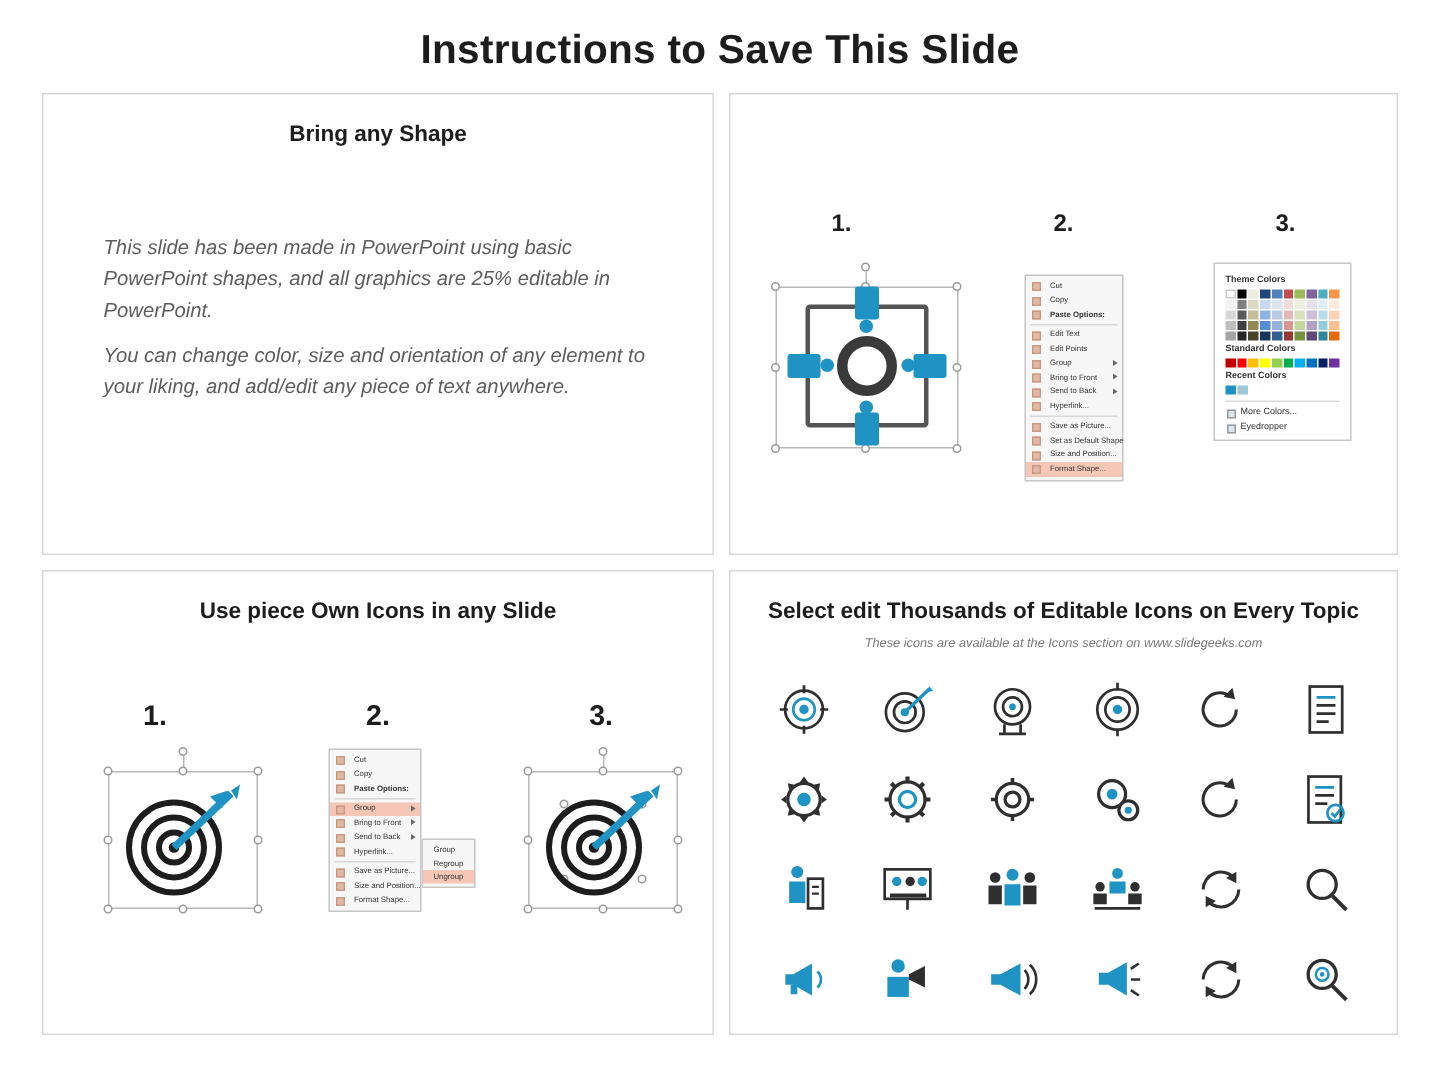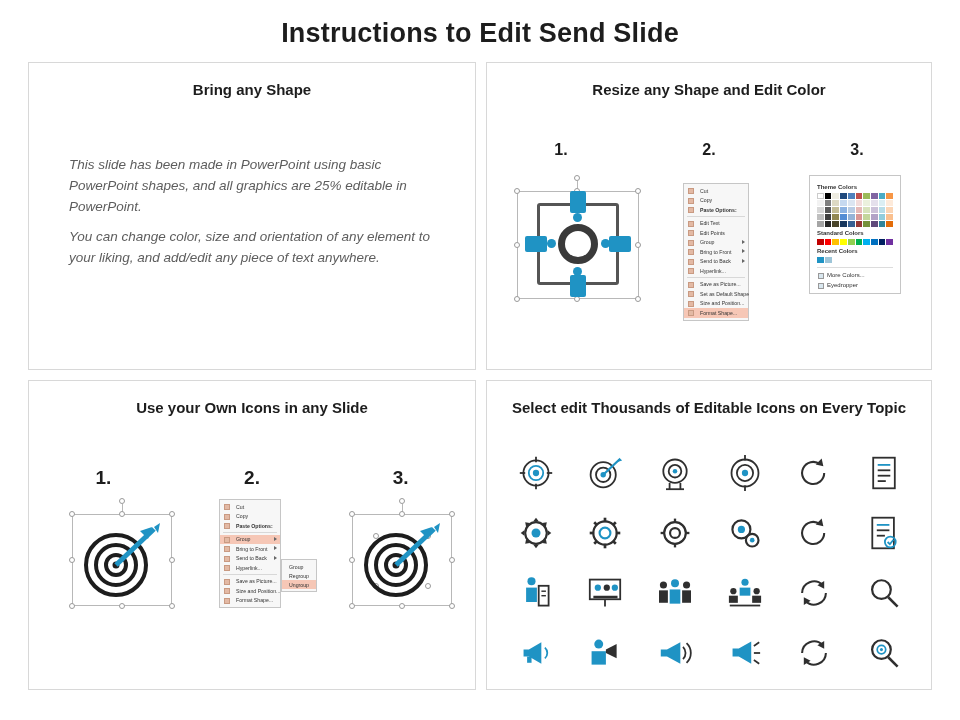--- a/index.html
+++ b/index.html
@@ -222,30 +222,29 @@
     align-items: center;
     justify-items: center;
   }
   .icon-cell svg { display: block; }
 </style>
 </head>
 <body>
 
 <div class="slide">
 
-  <div class="title">Instructions to Edit Send Slide</div>
+  <div class="title">Instructions to Save This Slide</div>
 
   <div class="panel" id="panel-edit-shape">
     <div class="panel-title">Bring any Shape</div>
     <div class="body-text p1">This slide has been made in PowerPoint using basic PowerPoint shapes, and all graphics are 25% editable in PowerPoint.</div>
     <div class="body-text p2">You can change color, size and orientation of any element to your liking, and add/edit any piece of text anywhere.</div>
   </div>
 
   <div class="panel" id="panel-resize-shape">
-    <div class="panel-title">Resize any Shape and Edit Color</div>
 
     <div class="numbers-row" style="top:78px; left:0;">
       <div class="num">1.</div>
       <div class="num">2.</div>
       <div class="num">3.</div>
     </div>
 
     <div style="position:absolute; left:24px; top:114px; width:134px; height:130px;">
       <div class="handle-box" style="left:6px; top:14px; width:122px; height:108px;"></div>
       <div class="rot-stem" style="left:66px; top:4px;"></div>
@@ -374,21 +373,21 @@
         <span class="sw" style="background:#9ec5d8"></span>
       </div>
 
       <div class="cp-sep"></div>
       <div class="cp-opt"><span class="dot"></span><span>More Colors...</span></div>
       <div class="cp-opt"><span class="dot"></span><span>Eyedropper</span></div>
     </div>
   </div>
 
   <div class="panel" id="panel-own-icons">
-    <div class="panel-title">Use your Own Icons in any Slide</div>
+    <div class="panel-title">Use piece Own Icons in any Slide</div>
 
     <div class="numbers-row" style="top:86px; left:0;">
       <div class="num big">1.</div>
       <div class="num big">2.</div>
       <div class="num big">3.</div>
     </div>
 
     <div style="position:absolute; left:38px; top:120px; width:118px; height:110px;">
       <div class="handle-box" style="left:5px; top:13px; width:100px; height:92px;"></div>
       <div class="rot-stem" style="left:55px; top:3px;"></div>
@@ -456,20 +455,21 @@
         <circle cx="38" cy="44" r="3.5" fill="#1d1d1d"></circle>
         <line x1="38" y1="44" x2="76" y2="8" stroke="#1f93c4" stroke-width="5"></line>
         <polygon points="76,6 82,2 80,12" fill="#1f93c4"></polygon>
         <polygon points="62,10 74,6 70,18" fill="#1f93c4"></polygon>
       </svg>
     </div>
   </div>
 
   <div class="panel" id="panel-thousands">
     <div class="panel-title">Select edit Thousands of Editable Icons on Every Topic</div>
+    <div class="panel-subtitle">These icons are available  at the Icons section on  www.slidegeeks.com</div>
 
     <div class="icon-grid">
 
       <div class="icon-cell">
         <svg width="36" height="36" viewBox="0 0 40 40">
           <circle cx="20" cy="20" r="14" fill="none" stroke="#2f2f2f" stroke-width="2"></circle>
           <circle cx="20" cy="20" r="8" fill="none" stroke="#1f93c4" stroke-width="2"></circle>
           <circle cx="20" cy="20" r="3.5" fill="#1f93c4"></circle>
           <line x1="20" y1="2" x2="20" y2="8" stroke="#2f2f2f" stroke-width="2"></line>
           <line x1="20" y1="32" x2="20" y2="38" stroke="#2f2f2f" stroke-width="2"></line>

